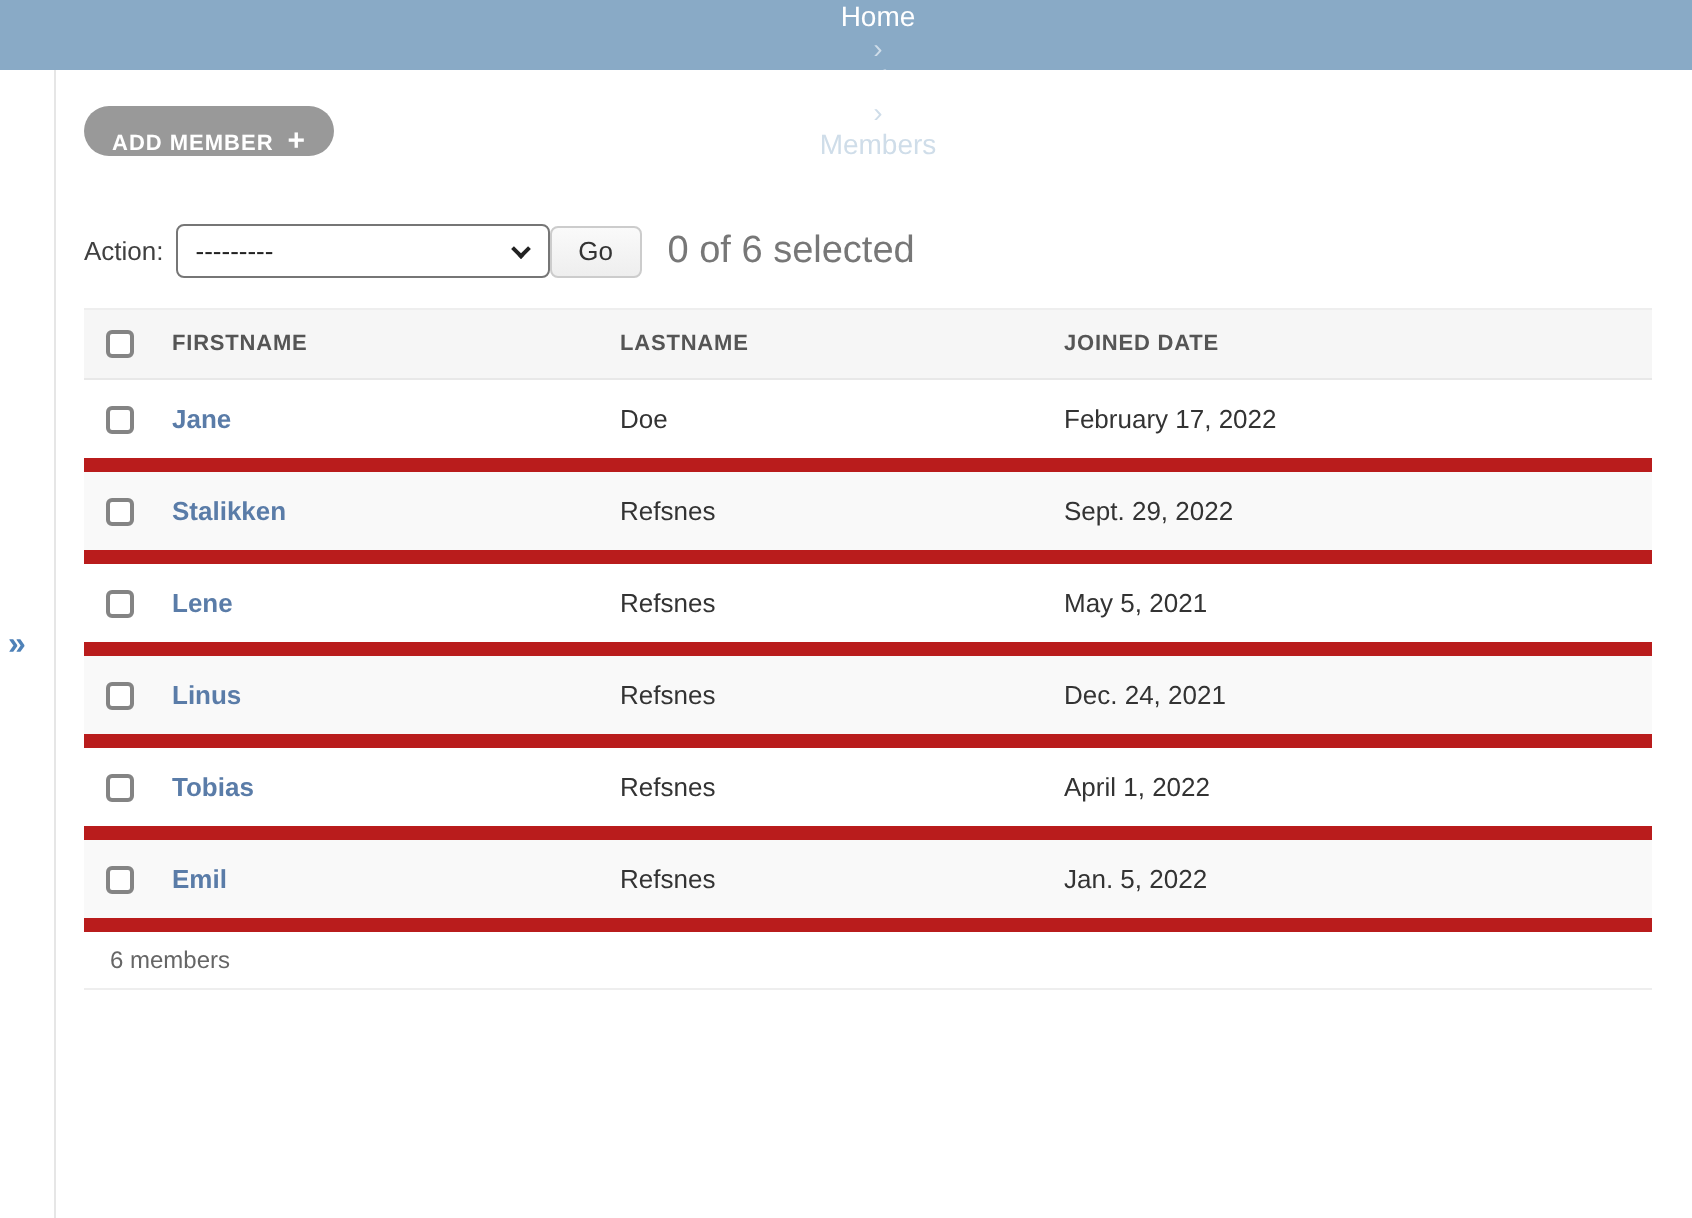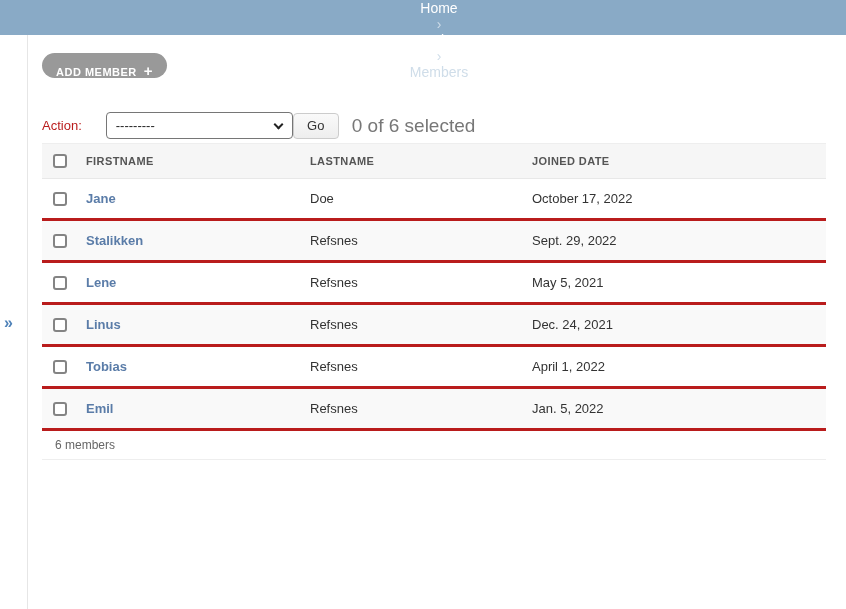--- a/index.html
+++ b/index.html
@@ -95,21 +95,21 @@
     line-height: 1;
   }
 
   
   .actions-row {
     display: flex;
     align-items: center;
     margin-top: 34px;
     font-size: 13px;
   }
-  .action-label { color: #b91c1c; margin-right: 24px; }
+  .action-label { color: #404040; margin-right: 6px; }
   .select-wrap { position: relative; display: inline-block; }
   select.action-select {
     -webkit-appearance: none;
     appearance: none;
     width: 187px;
     height: 27px;
     border: 1px solid #767676;
     border-radius: 4px;
     background: #fff;
     font-family: "Liberation Sans", sans-serif;
@@ -144,21 +144,21 @@
   .selection-status {
     margin-left: 13px;
     font-size: 19px;
     color: #777;
   }
 
   
   table.changelist {
     width: 100%;
     border-collapse: collapse;
-    margin-top: 4px;
+    margin-top: 15px;
   }
   table.changelist th, table.changelist td { text-align: left; }
   th.col-checkbox, td.col-checkbox {
     width: 44px;
     padding-left: 11px;
   }
   thead th {
     background: var(--header-bg, #f6f6f6);
     font-size: 11px;
     font-weight: bold;
@@ -168,21 +168,21 @@
     border-top: 1px solid #eee;
     border-bottom: 1px solid #e8e8e8;
   }
   thead th.col-checkbox { padding: 10px 0 10px 11px; }
   .col-firstname { width: 224px; }
   .col-lastname { width: 222px; }
   tbody td {
     font-size: 13px;
     color: #333;
     padding: 12px 8px 12px 0;
-    border-bottom: 3px solid #b91c1c;
+    border-bottom: 7px solid #b91c1c;
   }
   tbody td.col-checkbox { padding: 12px 0 12px 11px; }
   tbody tr:nth-child(even) { background: var(--row-alt-bg, #f9f9f9); }
   a.row-link {
     color: var(--link, #5a7ca8);
     font-weight: bold;
     text-decoration: none;
     cursor: pointer;
   }
   input[type="checkbox"].cl-checkbox {
@@ -253,21 +253,21 @@
           <th class="col-joined">JOINED DATE</th>
         </tr>
       </thead>
       <tbody id="rows-body">
       <tr>
         <td class="col-checkbox">
           <input type="checkbox" class="cl-checkbox" style="">
         </td>
         <td><a class="row-link cell-firstname">Jane</a></td>
         <td class="cell-lastname">Doe</td>
-        <td class="cell-joined">October 17, 2022</td>
+        <td class="cell-joined">February 17, 2022</td>
       </tr>
 
       <tr>
         <td class="col-checkbox">
           <input type="checkbox" class="cl-checkbox" style="">
         </td>
         <td><a class="row-link cell-firstname">Stalikken</a></td>
         <td class="cell-lastname">Refsnes</td>
         <td class="cell-joined">Sept. 29, 2022</td>
       </tr>

